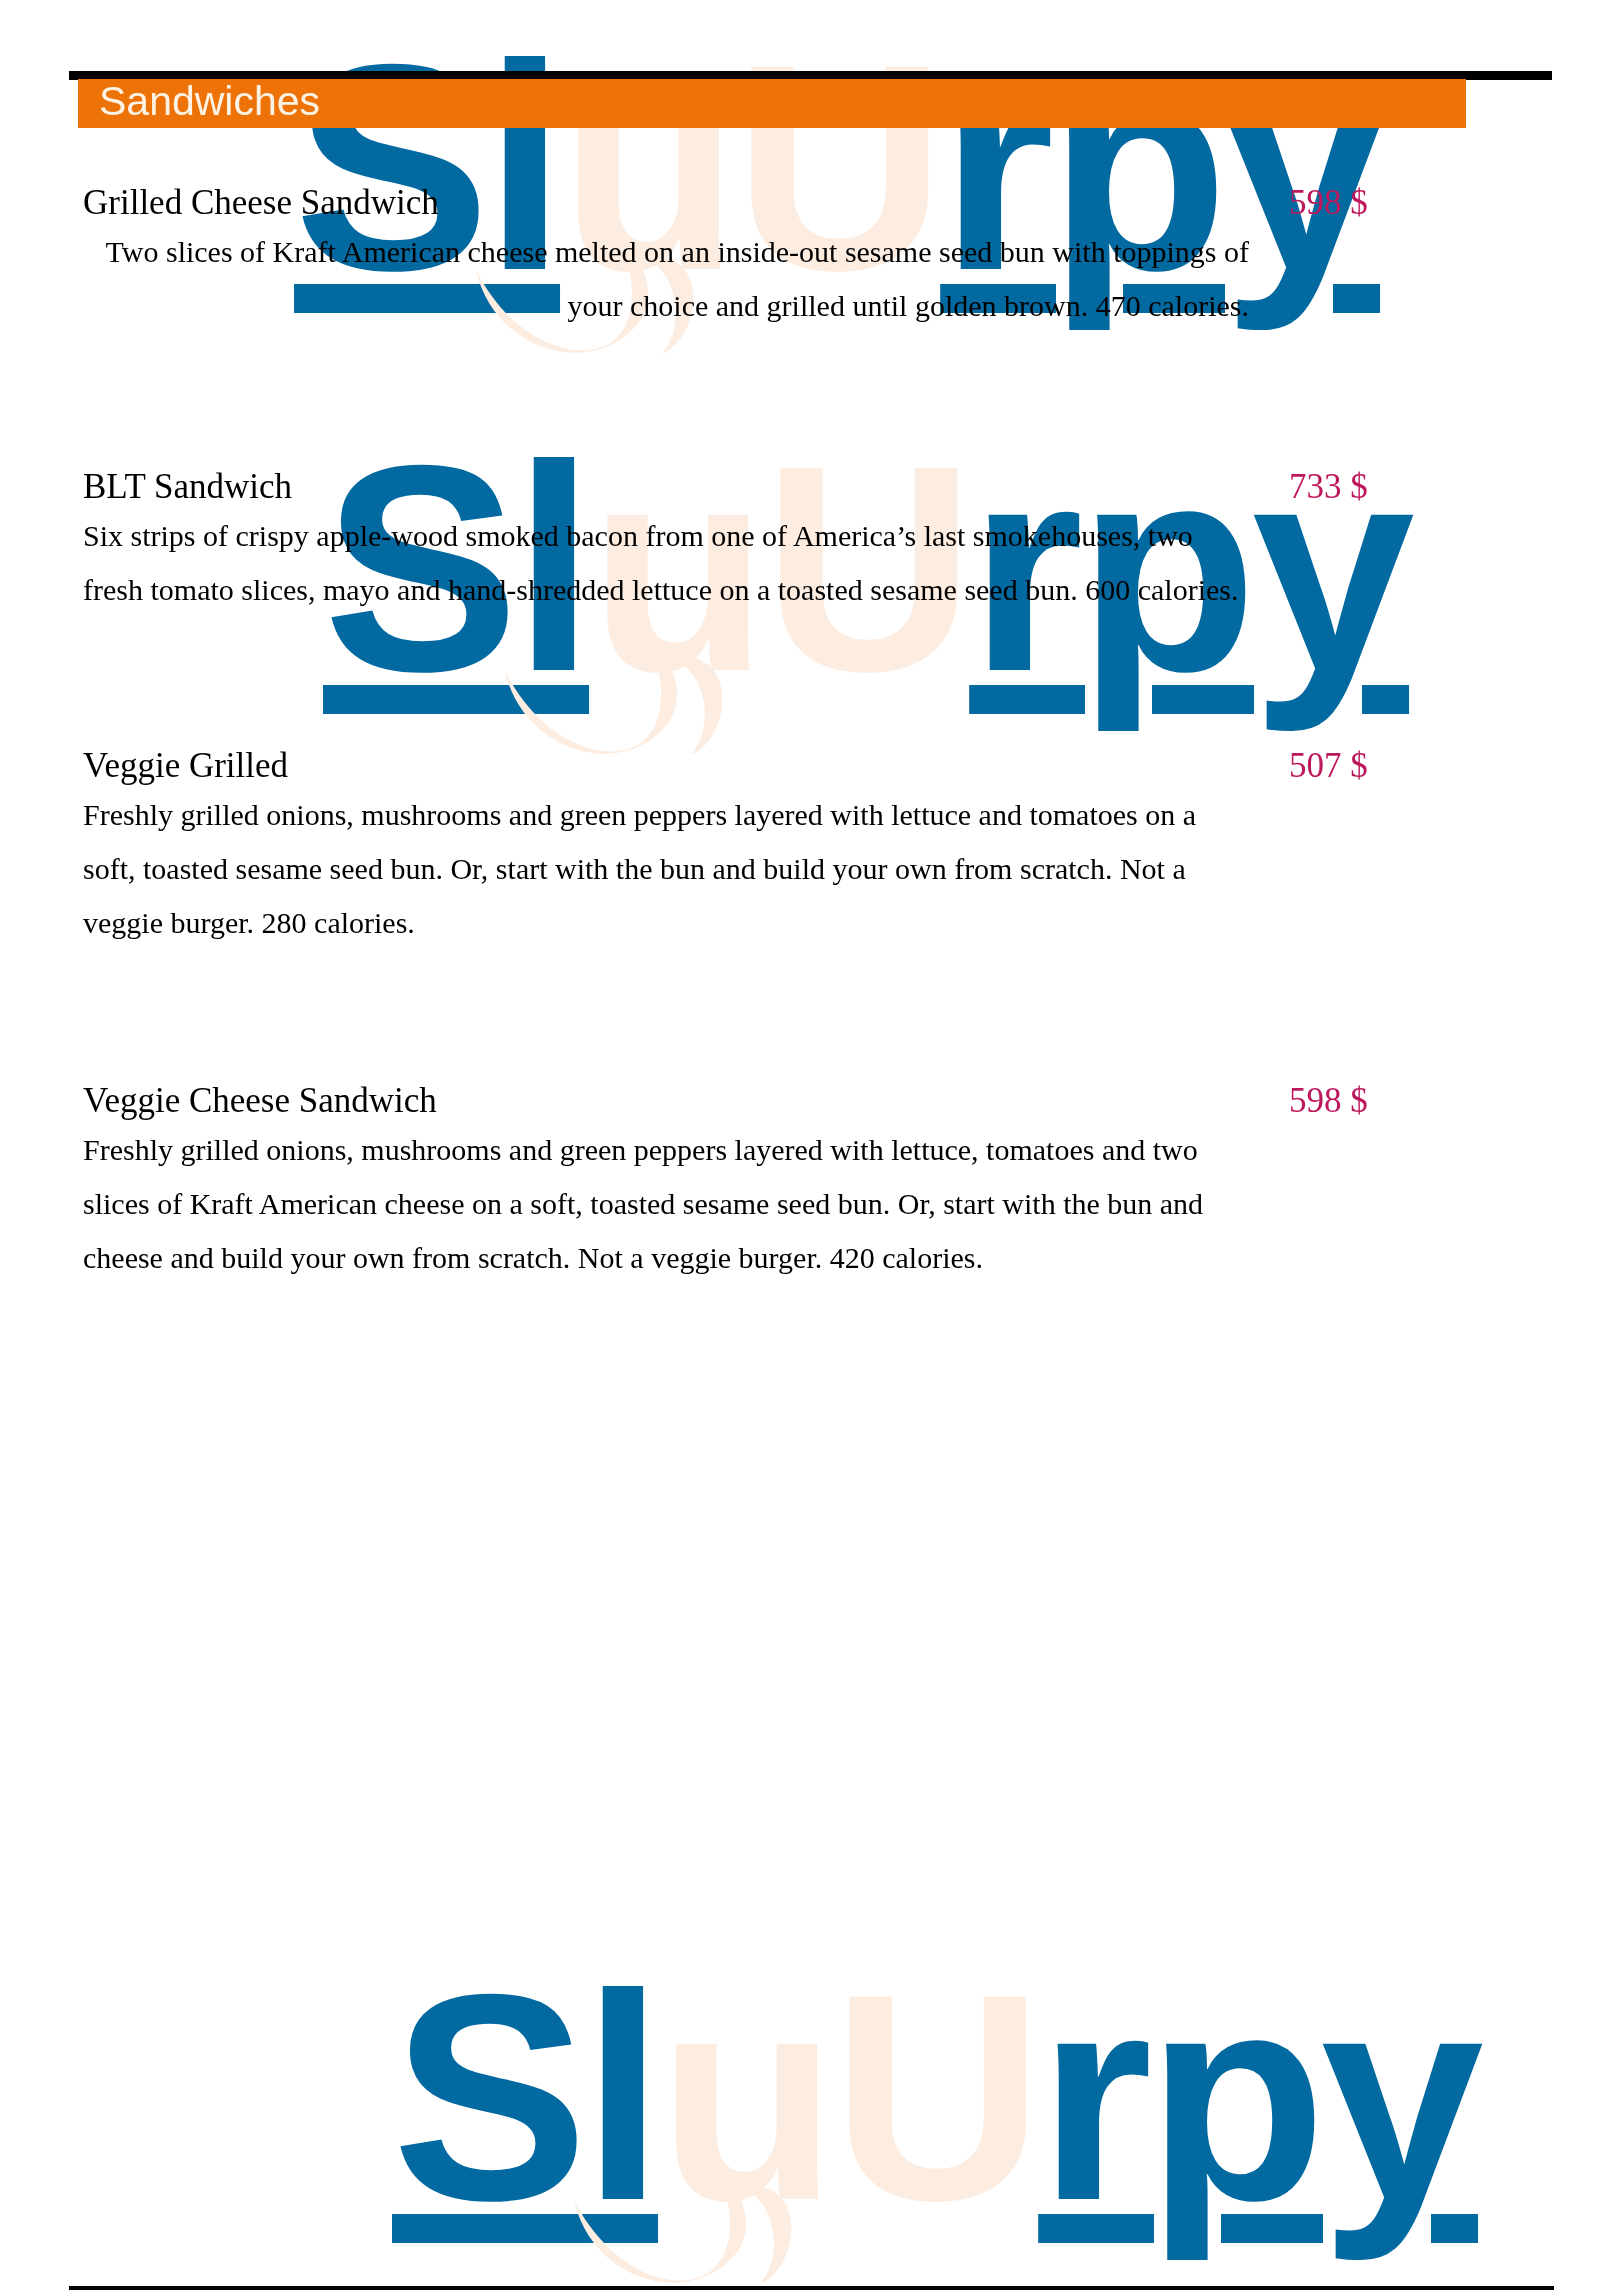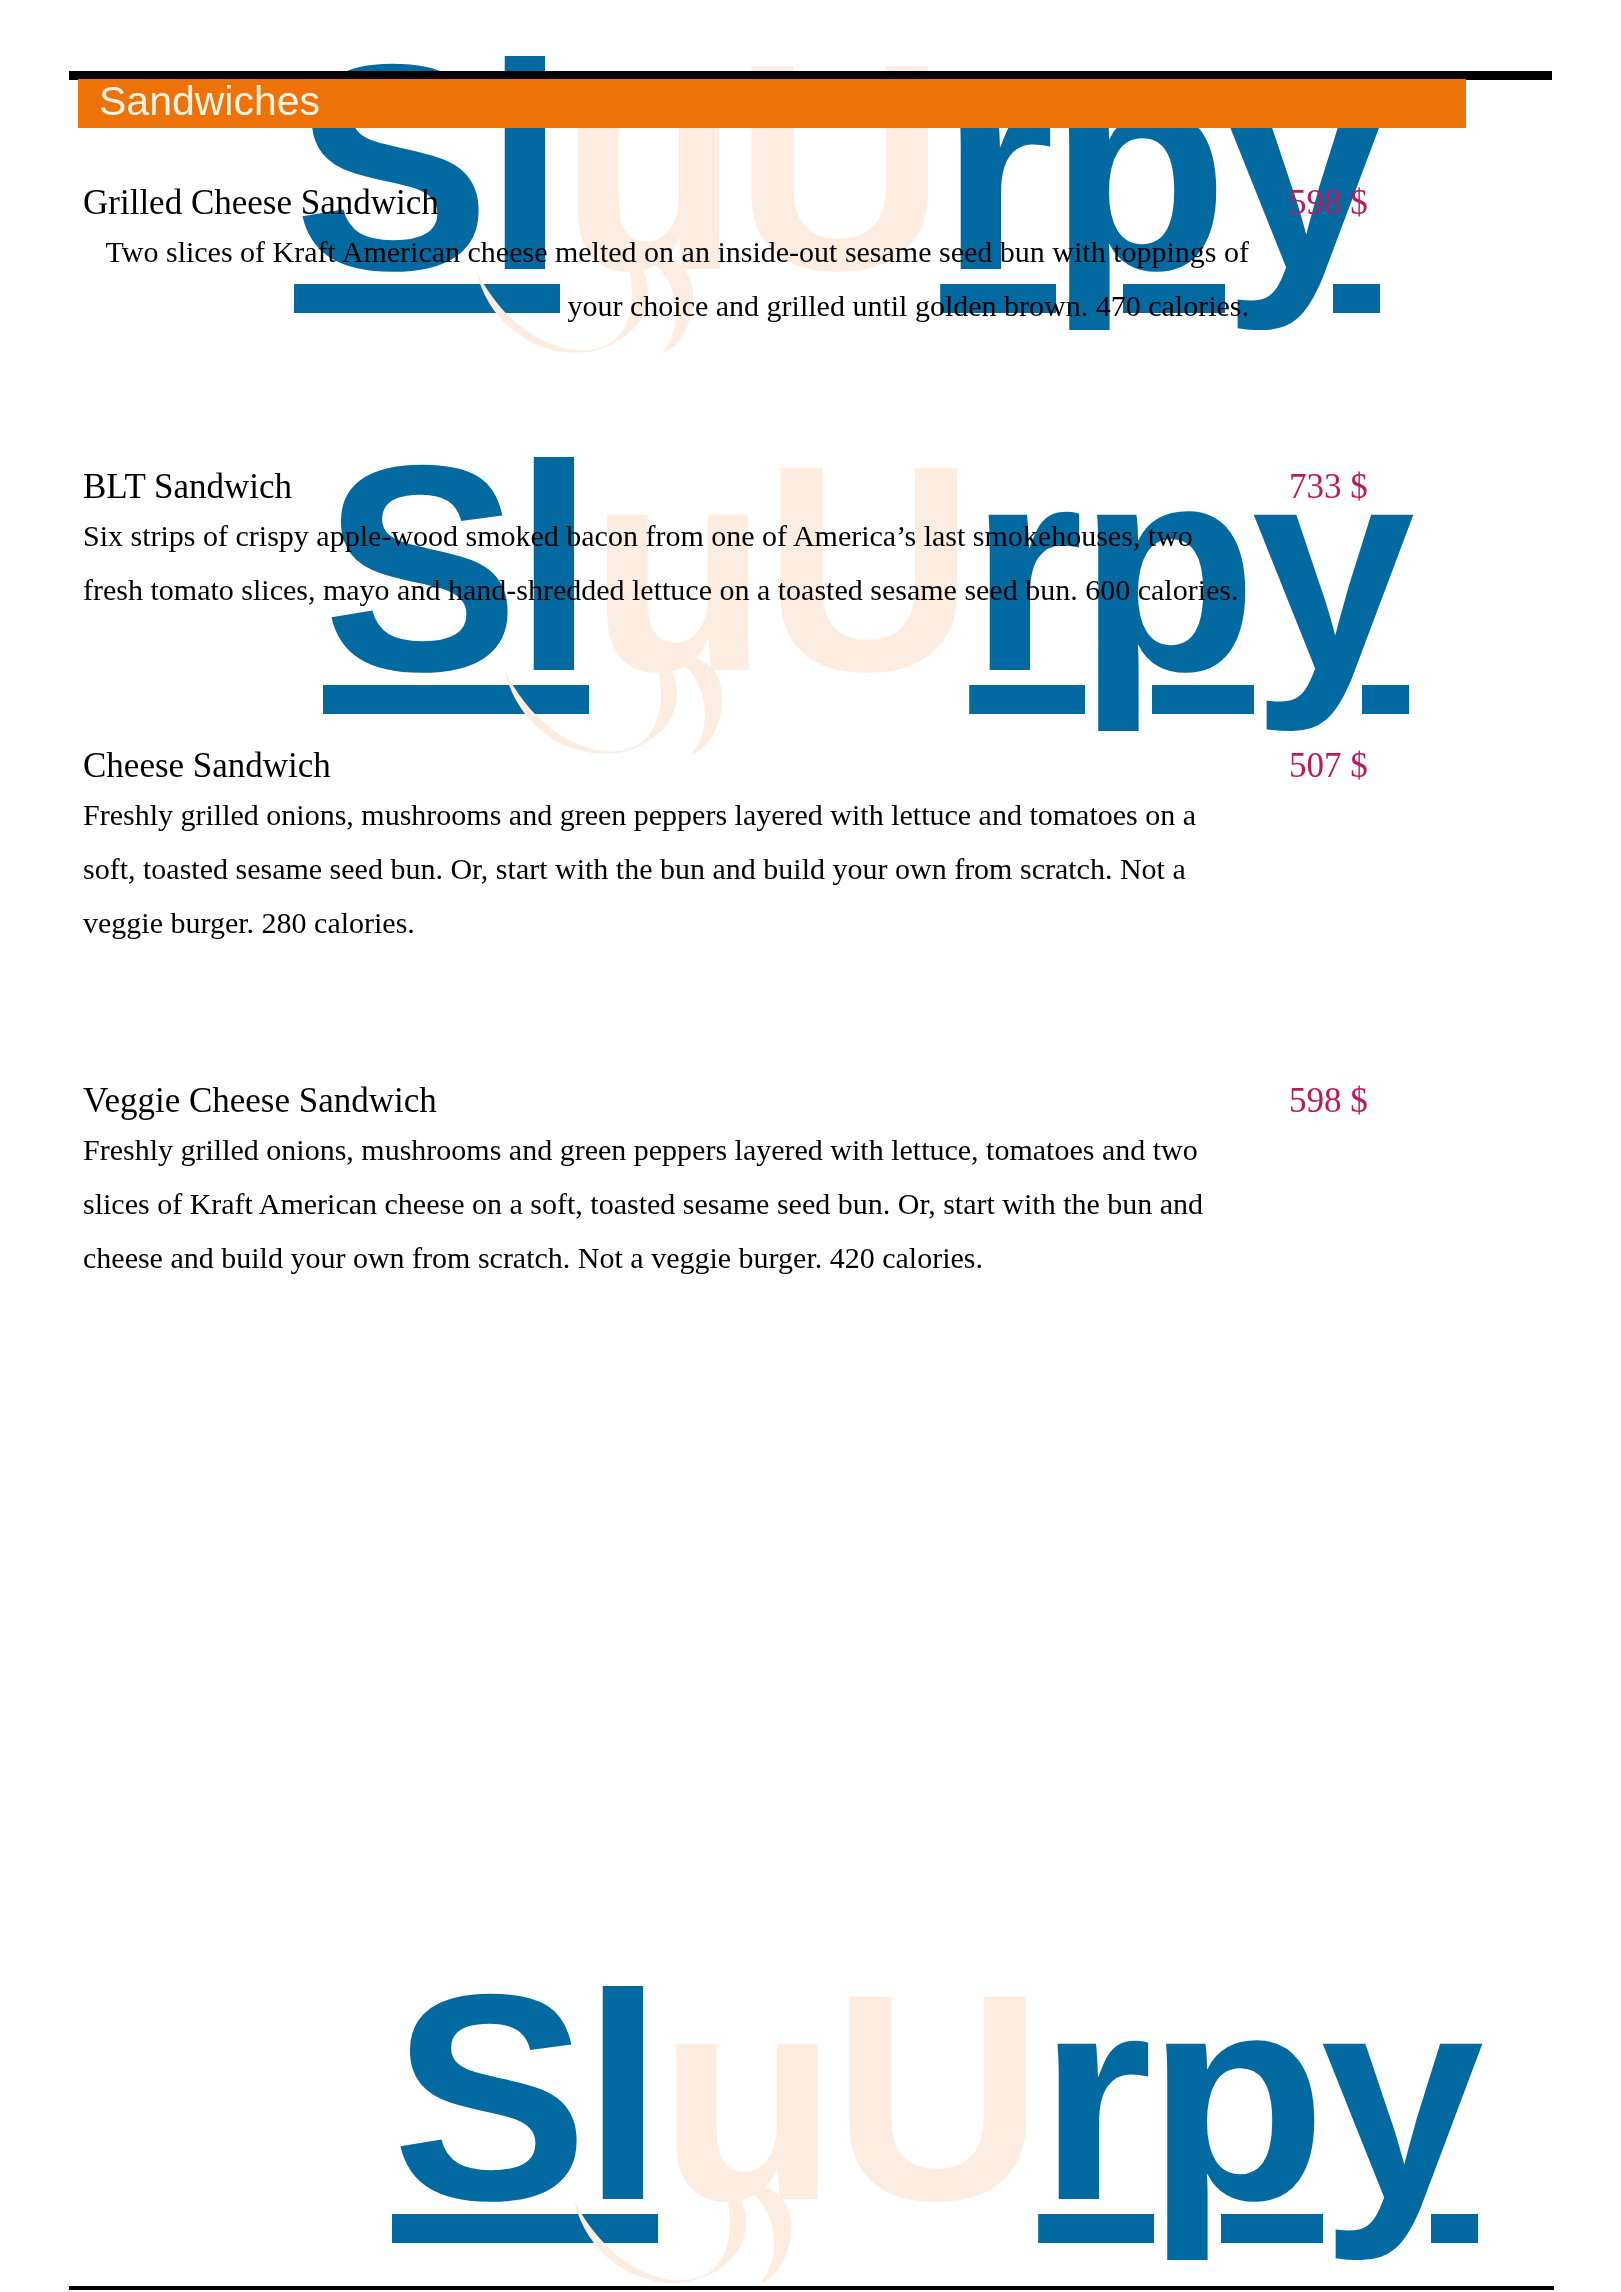--- a/index.html
+++ b/index.html
@@ -190,21 +190,21 @@
     <div class="menu-item" style="top:465px;">
       <div class="item-head">
         <div class="item-name">BLT Sandwich</div>
         <div class="item-price">733 $</div>
       </div>
       <div class="item-desc">Six strips of crispy apple-wood smoked bacon from one of America’s last smokehouses, two fresh tomato slices, mayo and hand-shredded lettuce on a toasted sesame seed bun. 600 calories.</div>
     </div>
 
     <div class="menu-item" style="top:744px;">
       <div class="item-head">
-        <div class="item-name">Cheese Sandwich</div>
+        <div class="item-name">Veggie Grilled</div>
         <div class="item-price">507 $</div>
       </div>
       <div class="item-desc">Freshly grilled onions, mushrooms and green peppers layered with lettuce and tomatoes on a soft, toasted sesame seed bun. Or, start with the bun and build your own from scratch. Not a veggie burger. 280 calories.</div>
     </div>
 
     <div class="menu-item" style="top:1079px;">
       <div class="item-head">
         <div class="item-name">Veggie Cheese Sandwich</div>
         <div class="item-price">598 $</div>
       </div>

